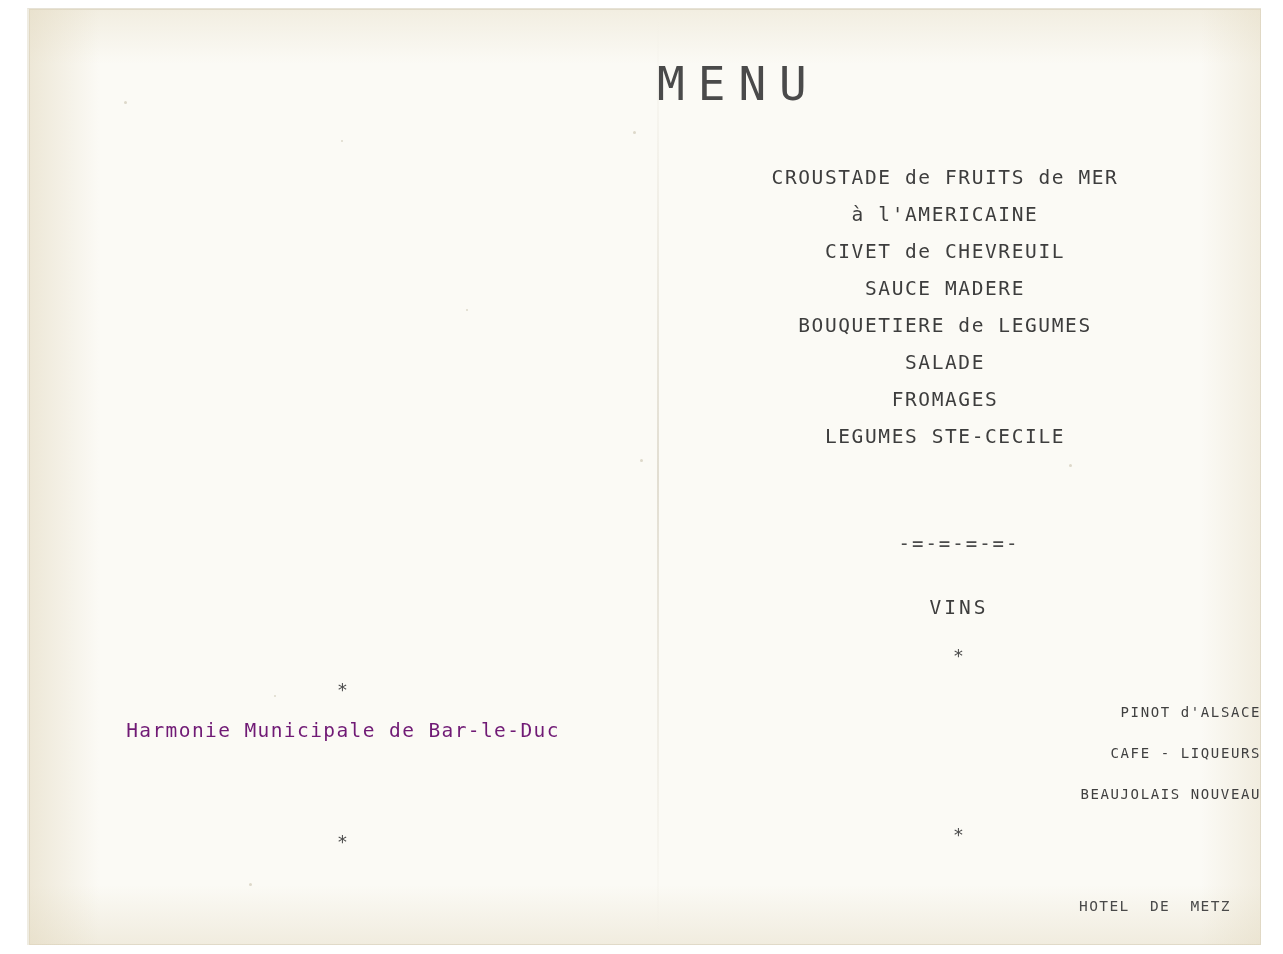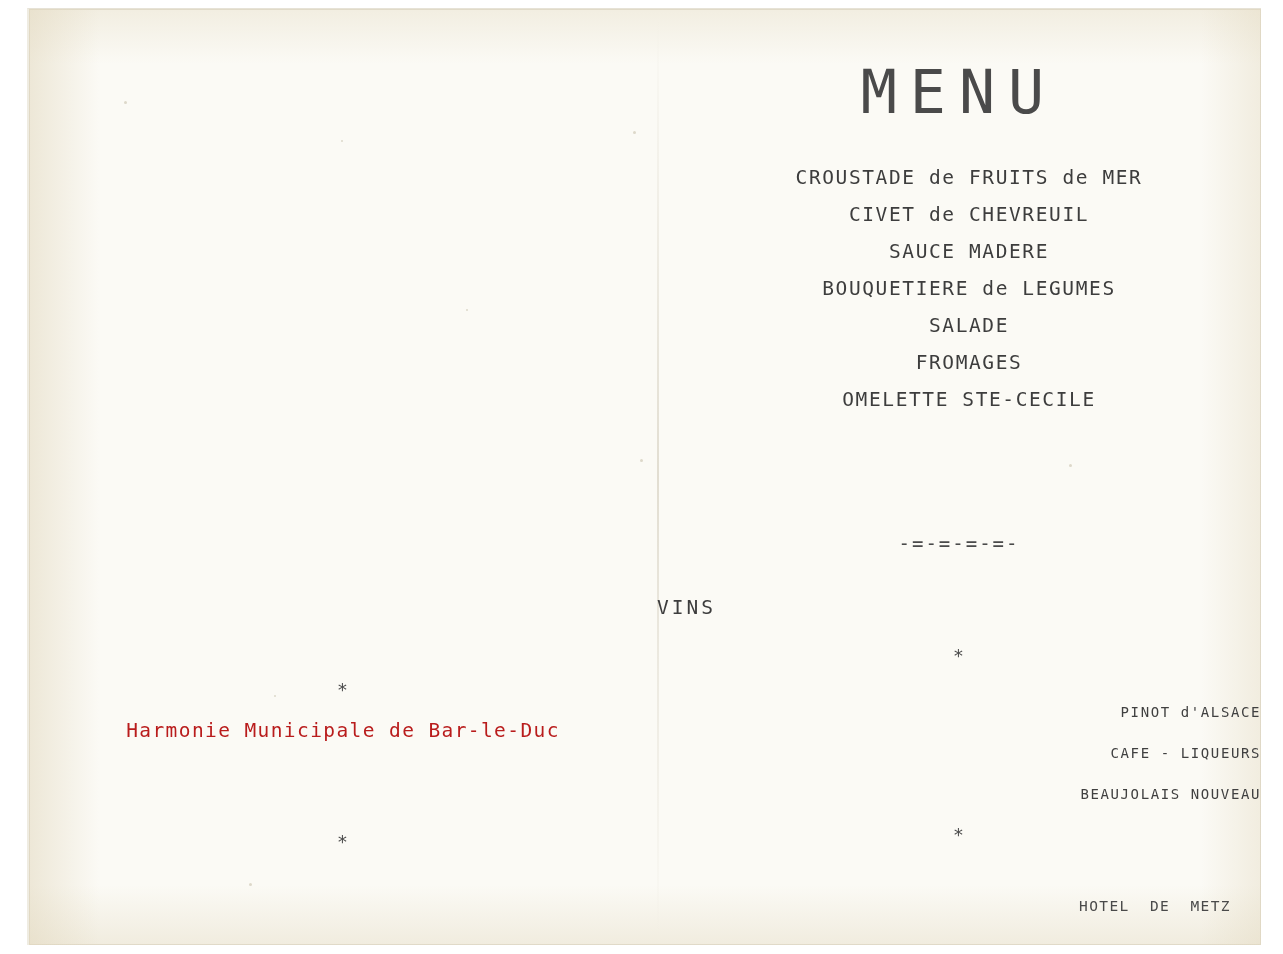--- a/index.html
+++ b/index.html
@@ -73,33 +73,32 @@
     letter-spacing: 1.2px;
     white-space: pre;
     text-align: center;
   }
 
   #menu-title {
     position: absolute;
     top: 48px;
     left: 0;
     width: 604px;
-    font-size: 60px;
+    font-size: 46px;
     letter-spacing: 13px;
     color: #4a4a4a;
-    text-align: center;
+    text-align: left;
     font-weight: 300;
   }
 
   #dishes {
     position: absolute;
     top: 150px;
-    left: 12px;
+    left: 0;
     width: 576px;
-    padding-left: 12px;
   }
   #dishes .line {
     font-size: 19.5px;
     line-height: 37px;
     letter-spacing: 1.6px;
     color: #3d3d3d;
     text-align: center;
     white-space: pre;
   }
 
@@ -112,21 +111,21 @@
     font-size: 19px;
     letter-spacing: 2px;
     color: #4a4a4a;
   }
 
   #vins-heading {
     position: absolute;
     top: 587px;
     left: 0;
     width: 604px;
-    text-align: left;
+    text-align: center;
     font-size: 19.5px;
     letter-spacing: 3px;
     color: #3d3d3d;
   }
 
   #vins-star {
     position: absolute;
     top: 636px;
     left: 0;
     width: 604px;
@@ -185,21 +184,21 @@
   #inscription {
     position: absolute;
     top: 702px;
     left: 0;
     width: 628px;
   }
   #inscription .line {
     font-size: 19.5px;
     line-height: 39px;
     letter-spacing: 1.4px;
-    color: #b91c1c;
+    color: #701a75;
     text-align: center;
     white-space: pre;
   }
   #left-star-bottom {
     position: absolute;
     top: 822px;
     left: 0;
     width: 628px;
     text-align: center;
     font-size: 18px;
@@ -242,26 +241,27 @@
 
       <div id="left-star-bottom" class="tw">*</div>
     </div>
 
     <div class="panel" id="right-panel">
 
       <div id="menu-title" class="tw">MENU</div>
 
       <div id="dishes">
         <div class="line">CROUSTADE de FRUITS de MER</div>
+        <div class="line">à l'AMERICAINE</div>
         <div class="line">CIVET de CHEVREUIL</div>
         <div class="line">SAUCE MADERE</div>
         <div class="line">BOUQUETIERE de LEGUMES</div>
         <div class="line">SALADE</div>
         <div class="line">FROMAGES</div>
-        <div class="line">OMELETTE STE-CECILE</div>
+        <div class="line">LEGUMES STE-CECILE</div>
       </div>
 
       <div id="divider-marks" class="tw">-=-=-=-=-</div>
 
       <div id="vins-heading" class="tw">VINS</div>
 
       <div id="vins-star" class="tw">*</div>
 
       <div id="wines">
         <div class="line">PINOT d'ALSACE</div>

